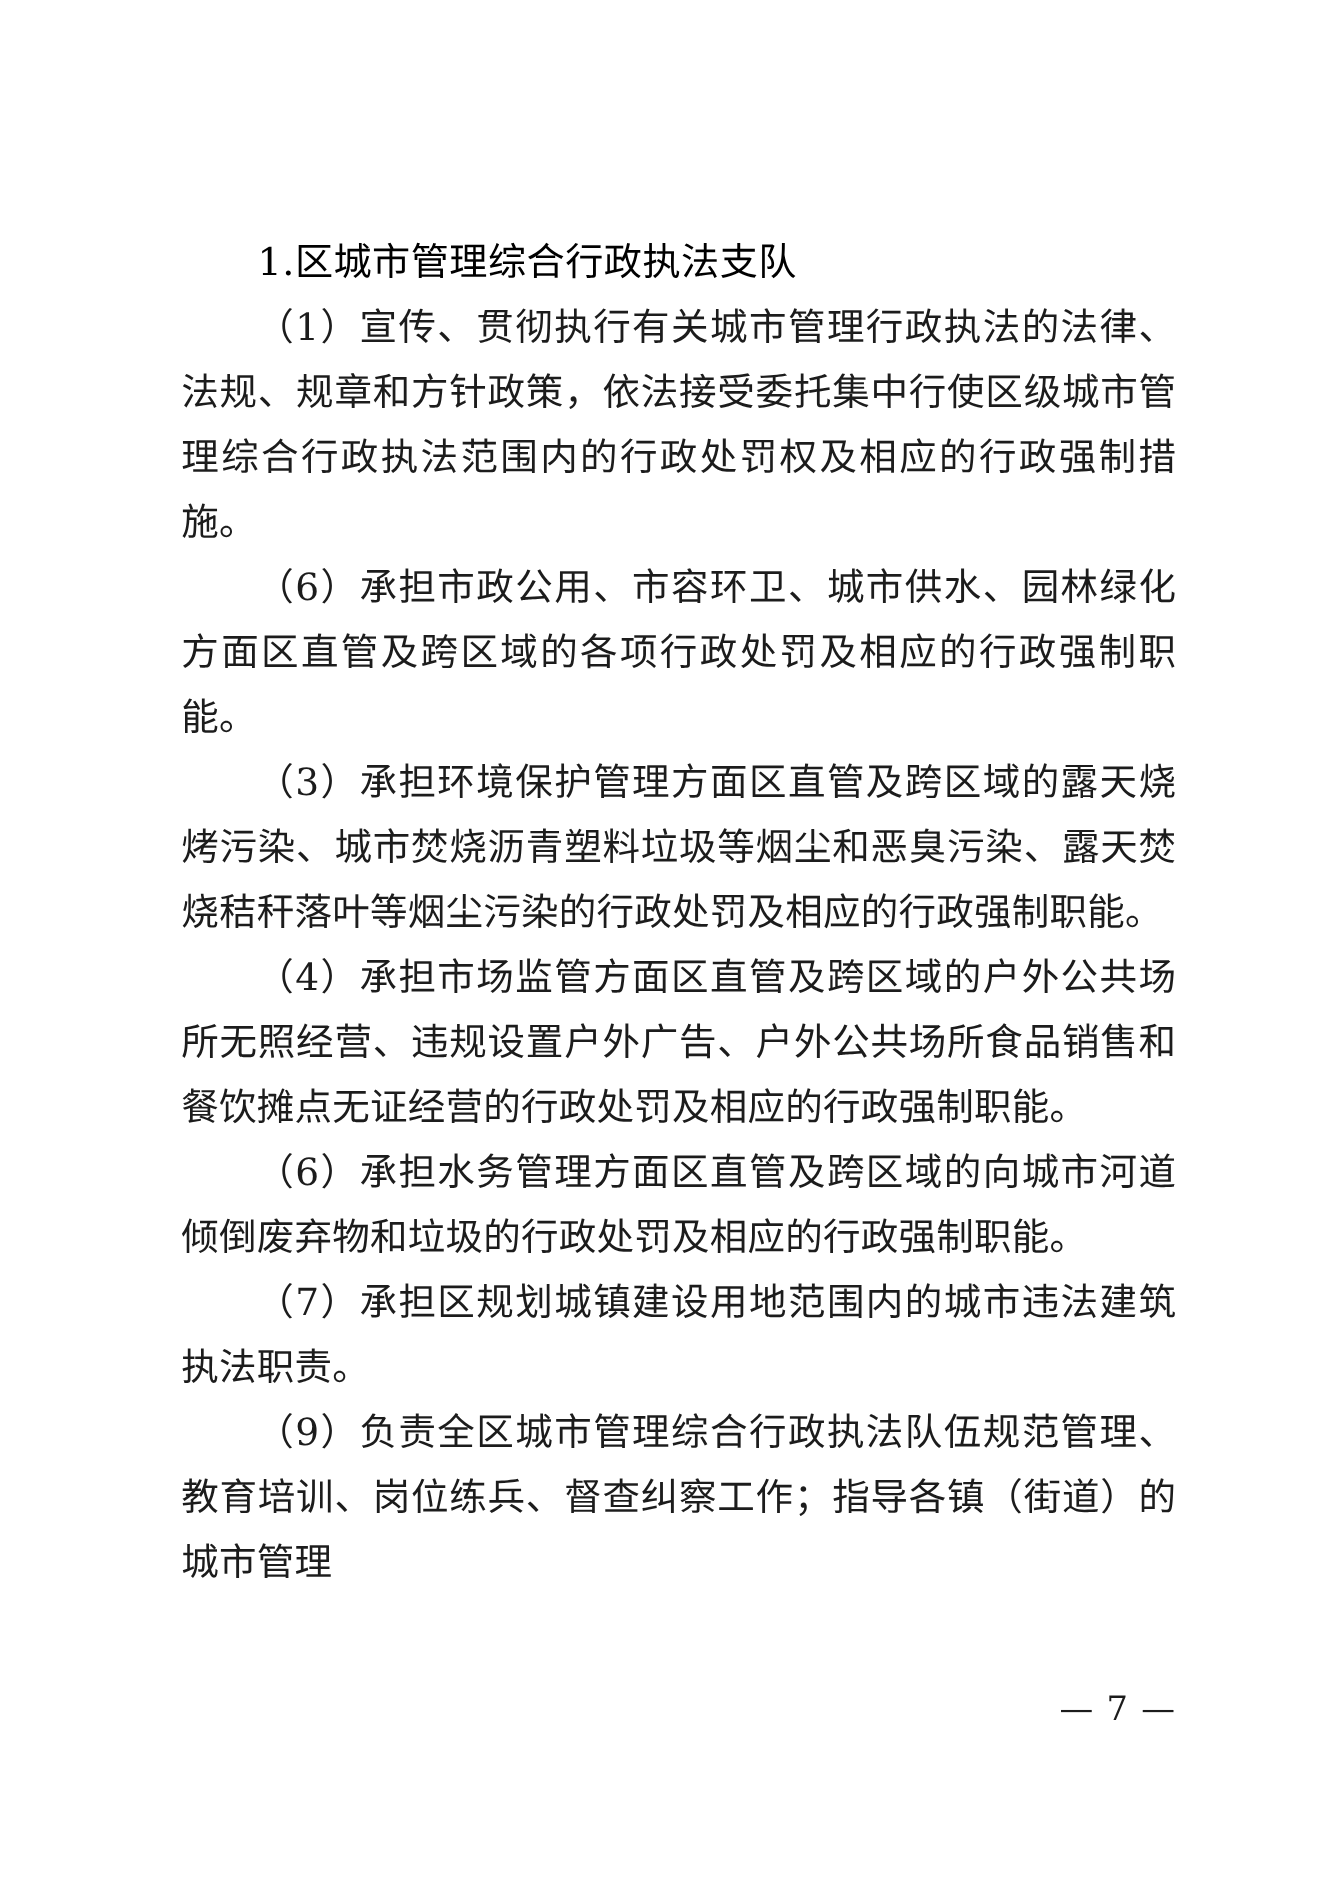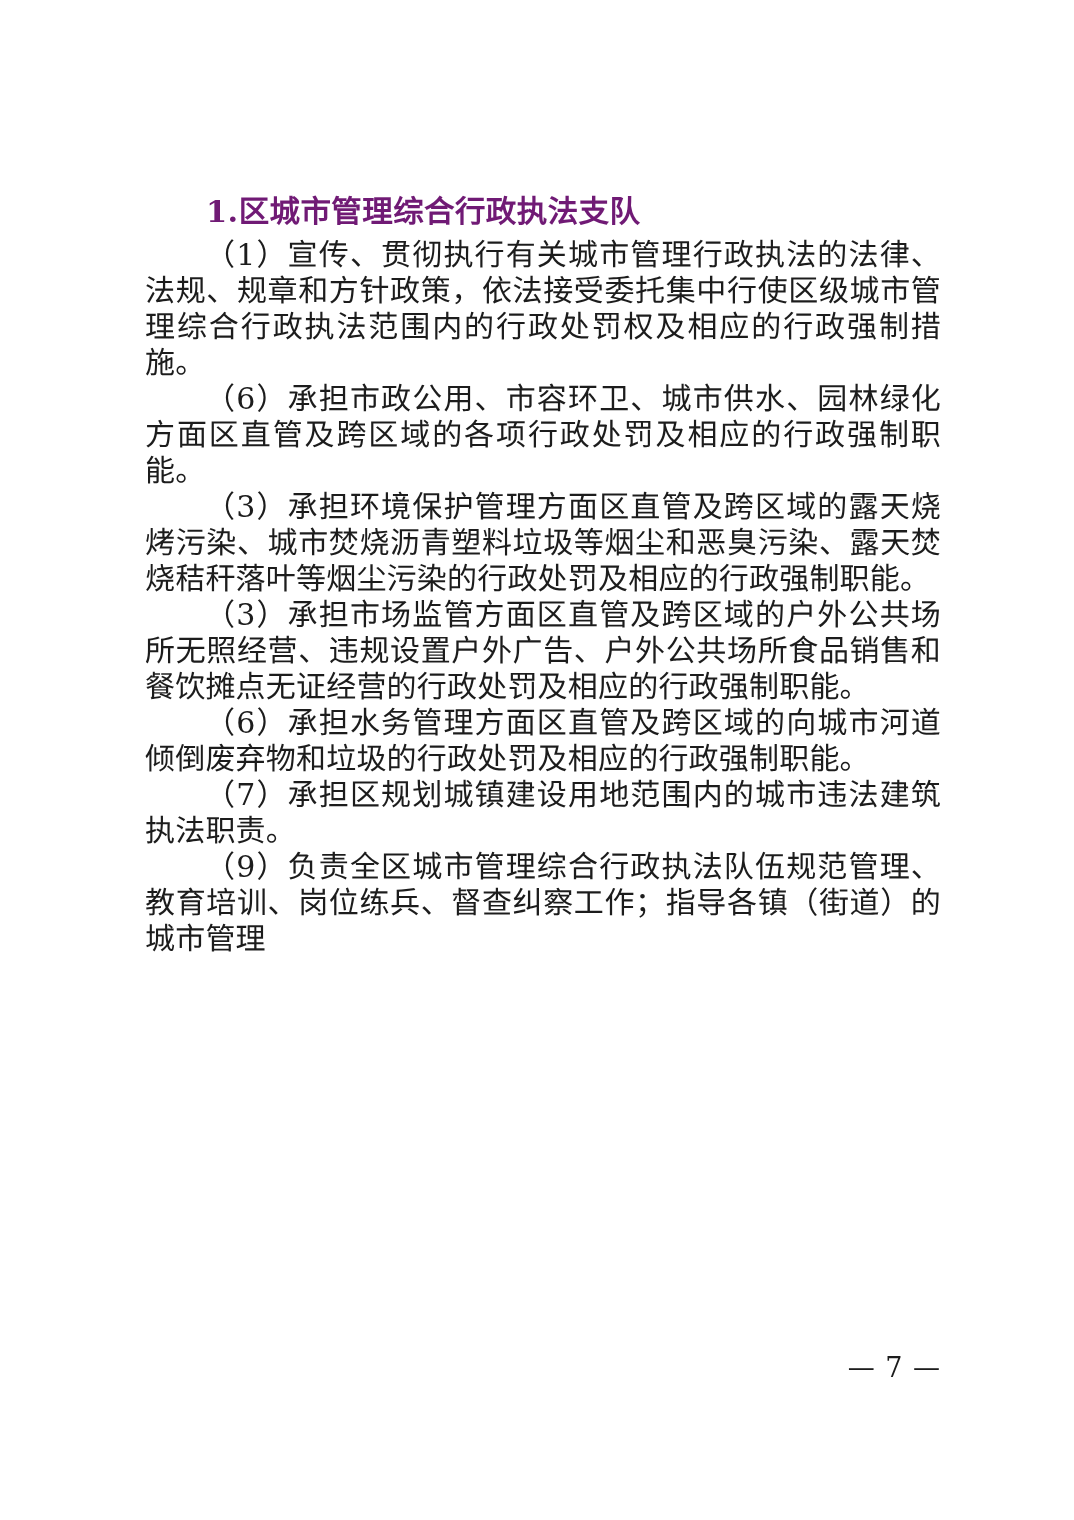--- a/index.html
+++ b/index.html
@@ -24,32 +24,32 @@
     position: absolute;
     left: 145px;
     top: 185px;
     width: 796px;      
   }
 
   .doc-heading {
     font-family: "DejaVu Serif", "Liberation Serif", serif;
     font-size: 30.5px;
     line-height: 52px;
-    font-weight: 700;
+    font-weight: 400;
     letter-spacing: 0.4px;
     text-indent: 2em;
     margin: 0 0 0 0;
-    color: #701a75;
+    color: #000000;
     white-space: nowrap;
   }
 
   .doc-para {
     font-family: "DejaVu Serif", "Liberation Serif", serif;
     font-size: 30px;
-    line-height: 36px;
+    line-height: 52px;
     font-weight: 400;
     letter-spacing: 0.2px;
     text-indent: 2em;
     margin: 0;
     color: #1c1c1c;
     text-align: justify;
     text-justify: inter-character;
     text-align-last: left;
     word-break: break-all;
   }
@@ -75,21 +75,21 @@
   <div class="content">
 
     <h1 class="doc-heading">1.区城市管理综合行政执法支队</h1>
 
     <p class="doc-para">（1）宣传、贯彻执行有关城市管理行政执法的法律、法规、规章和方针政策，依法接受委托集中行使区级城市管理综合行政执法范围内的行政处罚权及相应的行政强制措施。</p>
 
     <p class="doc-para">（6）承担市政公用、市容环卫、城市供水、园林绿化方面区直管及跨区域的各项行政处罚及相应的行政强制职能。</p>
 
     <p class="doc-para">（3）承担环境保护管理方面区直管及跨区域的露天烧烤污染、城市焚烧沥青塑料垃圾等烟尘和恶臭污染、露天焚烧秸秆落叶等烟尘污染的行政处罚及相应的行政强制职能。</p>
 
-    <p class="doc-para">（3）承担市场监管方面区直管及跨区域的户外公共场所无照经营、违规设置户外广告、户外公共场所食品销售和餐饮摊点无证经营的行政处罚及相应的行政强制职能。</p>
+    <p class="doc-para">（4）承担市场监管方面区直管及跨区域的户外公共场所无照经营、违规设置户外广告、户外公共场所食品销售和餐饮摊点无证经营的行政处罚及相应的行政强制职能。</p>
 
 
     <p class="doc-para">（6）承担水务管理方面区直管及跨区域的向城市河道倾倒废弃物和垃圾的行政处罚及相应的行政强制职能。</p>
 
     <p class="doc-para">（7）承担区规划城镇建设用地范围内的城市违法建筑执法职责。</p>
 
 
     <p class="doc-para">（9）负责全区城市管理综合行政执法队伍规范管理、教育培训、岗位练兵、督查纠察工作；指导各镇（街道）的城市管理</p>
 
   </div>

